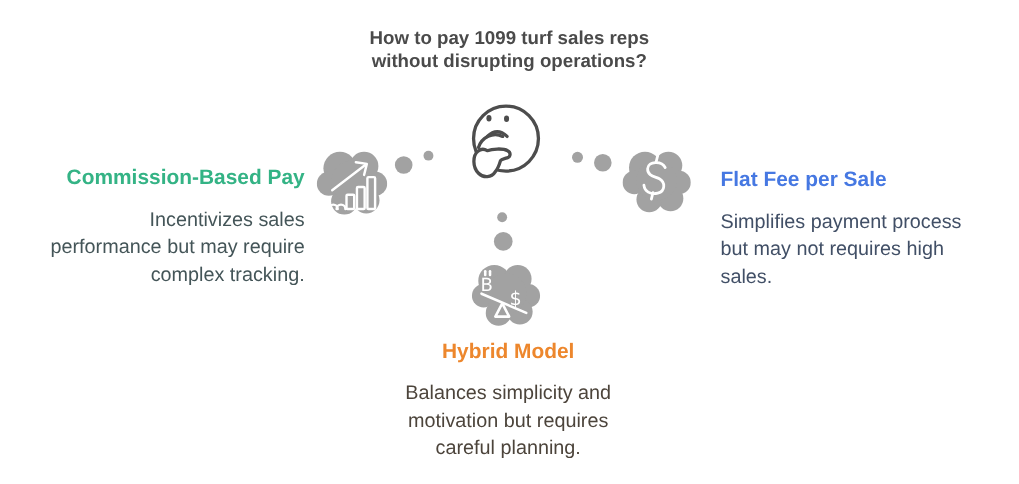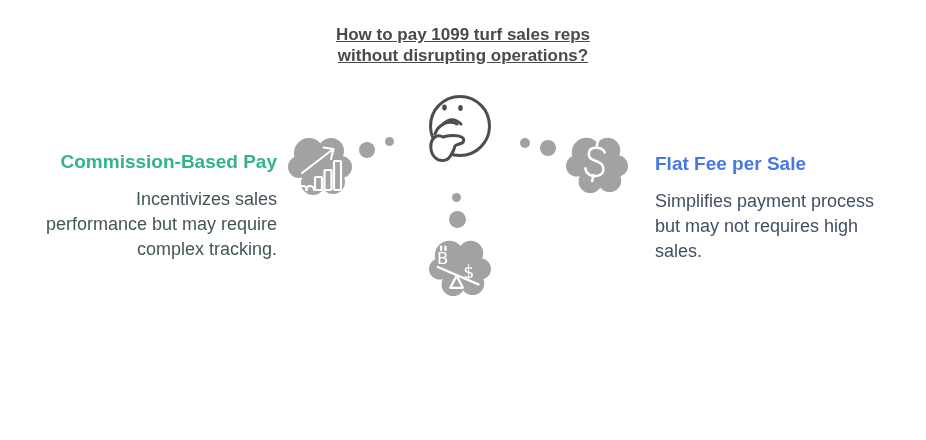--- a/index.html
+++ b/index.html
@@ -21,21 +21,21 @@
   .opt-body { margin-top:13px; font-size:18px; line-height:25px; white-space:pre-line; }
   .dot { position:absolute; border-radius:50%; background:#A2A2A2; }
   .abs { position:absolute; }
   svg text { font-family:"DejaVu Sans","Liberation Sans",sans-serif; }
 </style>
 </head>
 <body>
 
 <div class="canvas">
 
-  <div class="title" style="color: rgb(74, 74, 74); text-decoration: underline;">How to pay 1099 turf sales reps
+  <div class="title" style="color: rgb(74, 74, 74);">How to pay 1099 turf sales reps
 without disrupting operations?</div>
 
   <svg class="abs" style="left:426px; top:94px;" width="68" height="78" viewBox="0 0 68 78">
     <circle cx="34" cy="32" r="29.5" fill="none" stroke="#4D4D4D" stroke-width="3"></circle>
     <ellipse cx="18.5" cy="13.5" rx="2.3" ry="3" fill="#4D4D4D"></ellipse>
     <ellipse cx="34.5" cy="14" rx="2.3" ry="3" fill="#4D4D4D"></ellipse>
     <path d="M17,30 Q26,21.5 35,30" fill="none" stroke="#4D4D4D" stroke-width="3" stroke-linecap="round"></path>
     <path d="M17,43 C21,41.5 31,40.5 35.5,43 C38.5,44.5 38.5,48.5 35,49.5 C32,50.5 30,50.5 29,52
              C28,55.5 26.5,59.5 24,62.5 C21,67.5 13.5,68 9,63.5 C3.5,58 3.5,47.5 8.5,43.5
              C11.5,41 14.5,41.5 17,43 Z" fill="#FFFFFF" stroke="#4D4D4D" stroke-width="3" stroke-linejoin="round"></path>
@@ -143,14 +143,20 @@
 complex tracking.</div>
   </div>
 
   <div class="option opt-right">
     <div class="opt-heading" style="color: rgb(70, 120, 226);">Flat Fee per Sale</div>
     <div class="opt-body" style="color: rgb(65, 79, 102);">Simplifies payment process
 but may not requires high
 sales.</div>
   </div>
 
+  <div class="option opt-bottom">
+    <div class="opt-heading" style="color: rgb(237, 135, 45);">Hybrid Model</div>
+    <div class="opt-body" style="color: rgb(76, 68, 59);">Balances simplicity and
+motivation but requires
+careful planning.</div>
+  </div>
 
 </div>
 
 </body></html>

